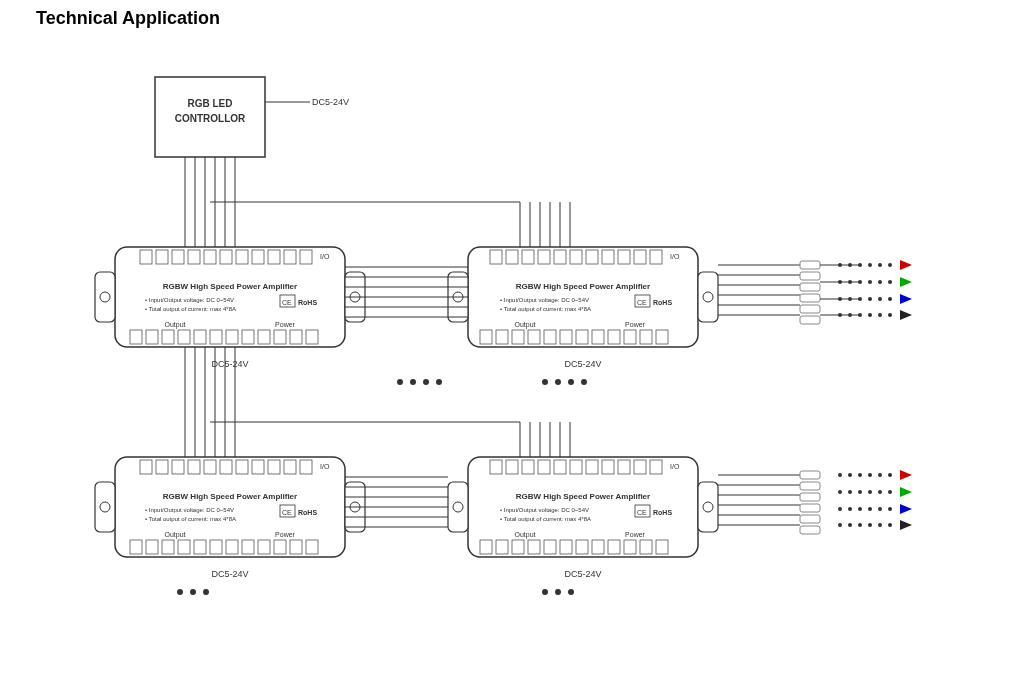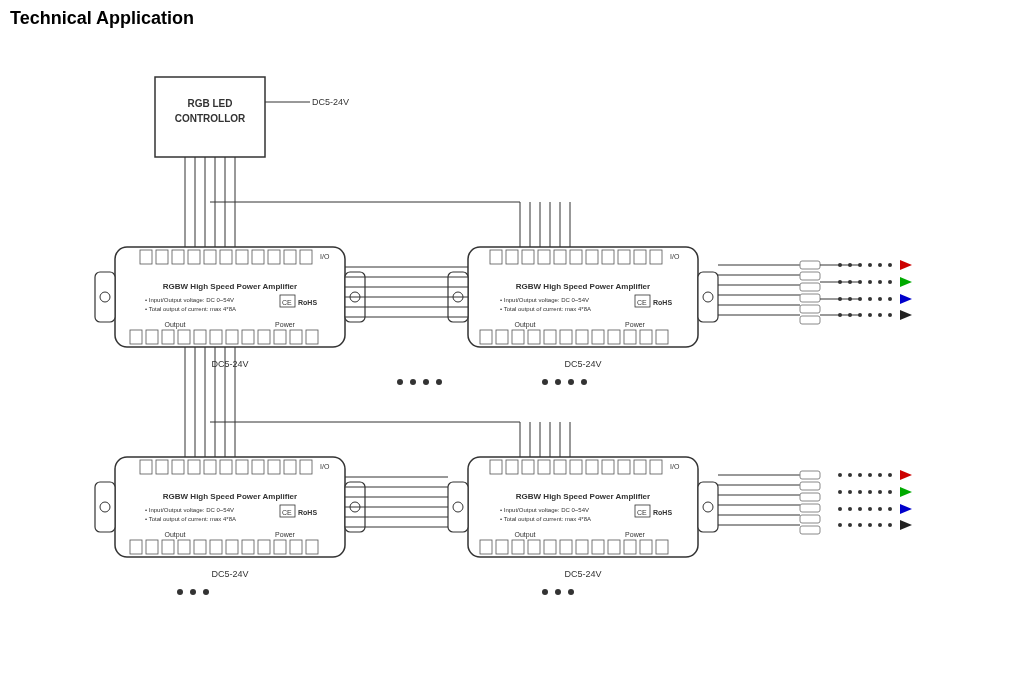--- a/index.html
+++ b/index.html
@@ -8,20 +8,21 @@
       height: 674px;
       background: #fff;
       font-family: Arial, sans-serif;
       overflow: hidden;
       position: relative;
     }
     #page-title {
       font-size: 18px;
       font-weight: bold;
       padding: 8px 10px;
+      margin-left: 26px;
     }
     #diagram-area {
       position: relative;
       width: 1033px;
       height: 640px;
     }
     svg#main-diagram {
       position: absolute;
       top: 0; left: 0;
       width: 1033px;

